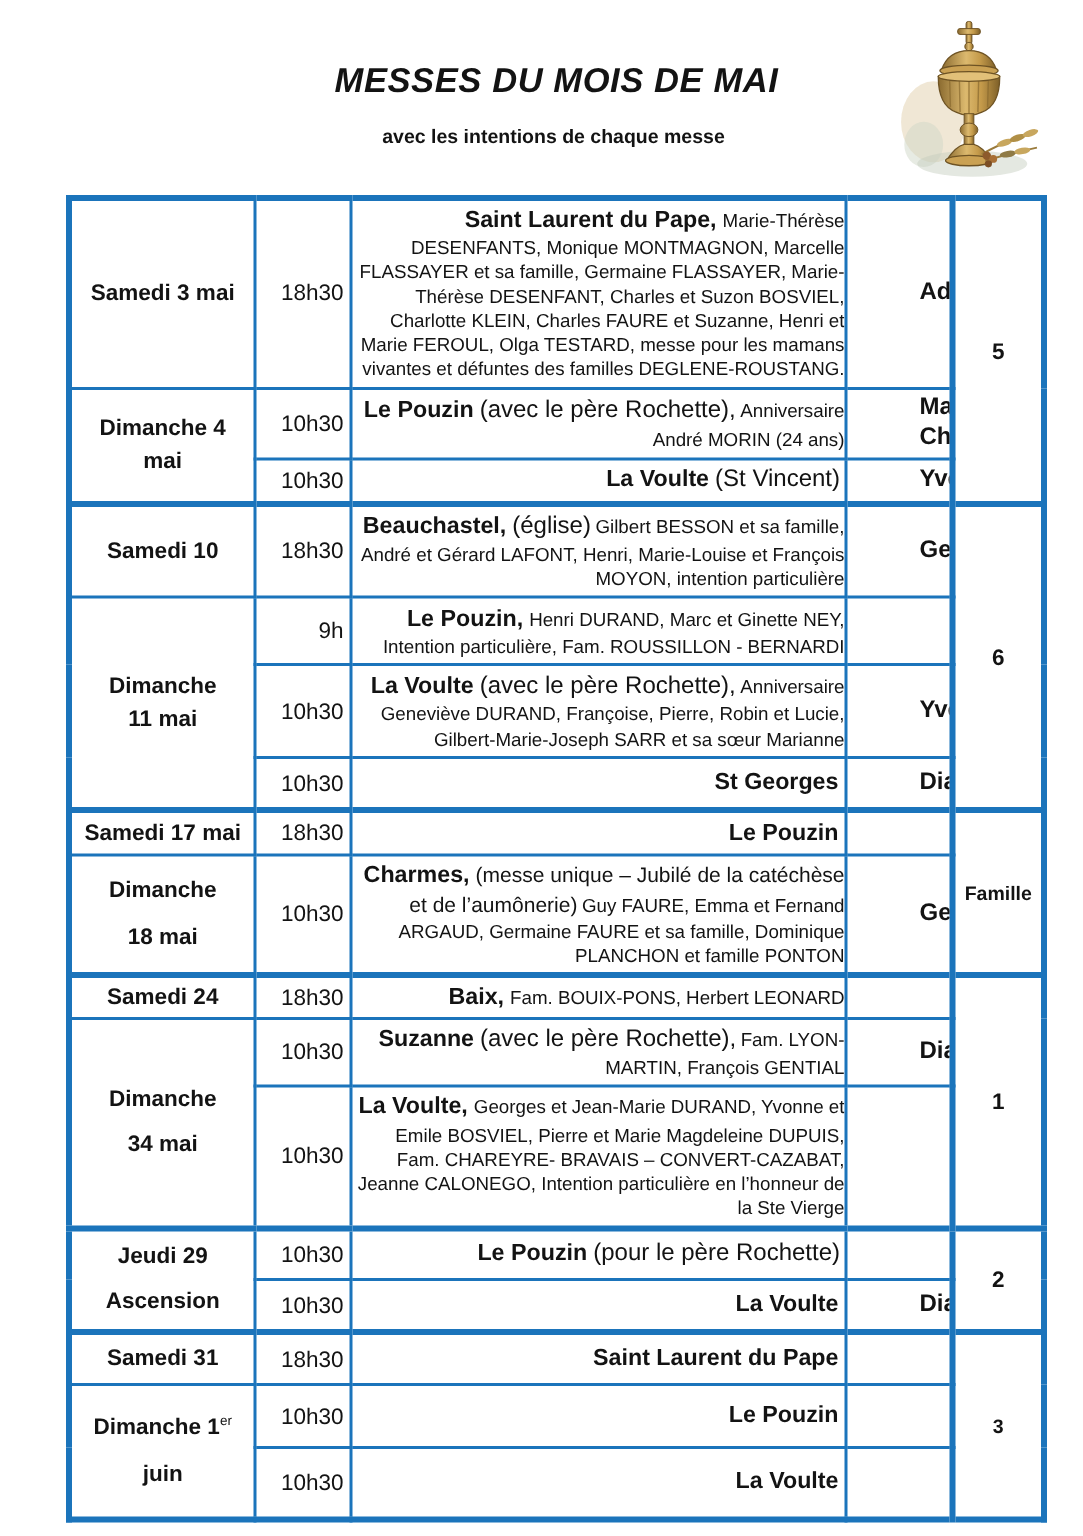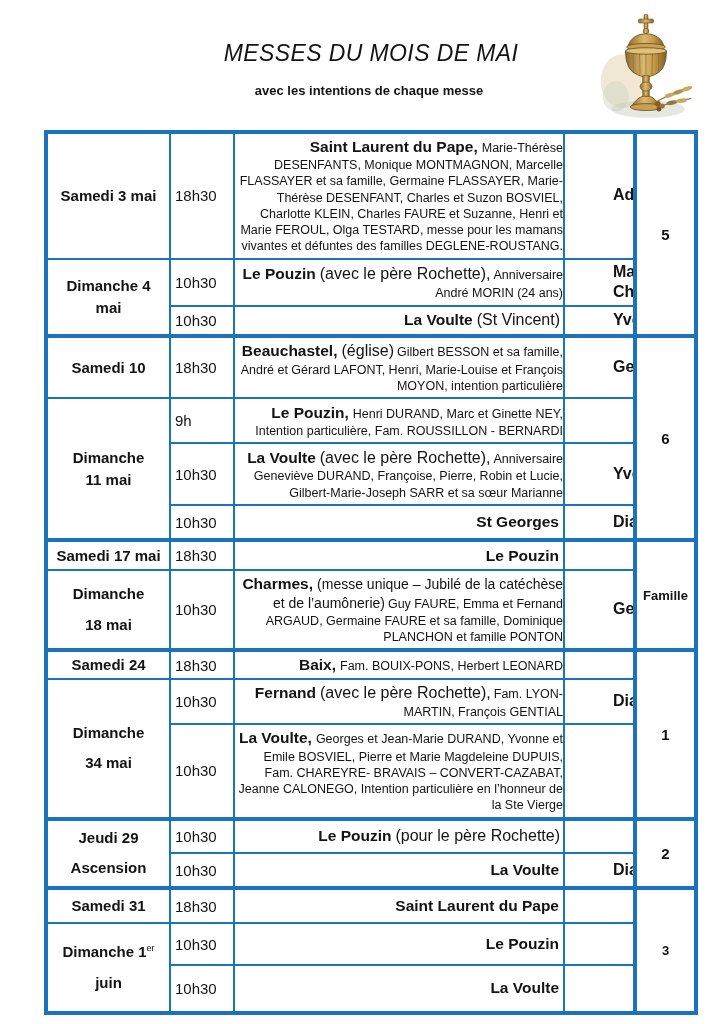--- a/index.html
+++ b/index.html
@@ -16,21 +16,21 @@
     color:var(--ink);
     overflow:hidden;
   }
   
   .header-text{
     position:absolute;left:20px;right:0;top:40px;
     text-align:center;
   }
   .title{
     font-size:23px;
-    font-weight:400;
+    font-weight:700;
     font-style:italic;
     letter-spacing:.4px;
     margin:0;
   }
   .subtitle{
     font-size:13px;
     font-weight:700;
     margin:16px 4px 0 0;
   }
   .illustration{
@@ -51,21 +51,21 @@
     padding:2px 4px;
     overflow:hidden;
   }
   tr.block-start td{border-top:4px solid var(--blue);}
   td.num{border-left:4px solid var(--blue);}
   td.date{
     font-weight:700;font-size:15px;text-align:center;line-height:1.45;
   }
   td.date.spread{line-height:2.05;}
   td.date sup{font-size:9px;font-weight:400;}
-  td.time{font-size:15px;text-align:left;}
+  td.time{font-size:15px;text-align:right;}
   td.desc{
     font-size:12.5px;line-height:1.3;text-align:right;padding:3px 0;
   }
   td.desc .place{font-weight:700;font-size:15.5px;margin-right:4px;}
   td.desc .paren{font-size:16px;margin-right:3px;}
   td.name{font-weight:700;font-size:16px;text-align:center;line-height:1.3;padding-left:48px;}
   td.num{font-weight:700;font-size:15px;text-align:center;}
 </style>
 </head>
 <body>
@@ -209,21 +209,21 @@
     <td class="desc"><span class="place">Baix,</span><span class="note">Fam. BOUIX-PONS, Herbert LEONARD</span></td>
     <td class="name"></td>
     <td class="num" rowspan="3">1</td>
   </tr>
   <tr style="height:45px">
     <td class="date spread" rowspan="2">
           <div>Dimanche</div>
           <div>34 mai</div>
         </td>
     <td class="time">10h30</td>
-    <td class="desc"><span class="place">Fernand</span><span class="paren">(avec le père Rochette),</span><span class="note">Fam. LYON-MARTIN, François GENTIAL</span></td>
+    <td class="desc"><span class="place">Suzanne</span><span class="paren">(avec le père Rochette),</span><span class="note">Fam. LYON-MARTIN, François GENTIAL</span></td>
     <td class="name">Diane</td>
   </tr>
   <tr style="height:88px">
     <td class="time">10h30</td>
     <td class="desc"><span class="place">La Voulte,</span><span class="note">Georges et Jean-Marie DURAND, Yvonne et Emile BOSVIEL, Pierre et Marie Magdeleine DUPUIS, Fam. CHAREYRE- BRAVAIS – CONVERT-CAZABAT, Jeanne CALONEGO, Intention particulière en l’honneur de la Ste Vierge</span></td>
     <td class="name"></td>
   </tr>
 
   <tr class="block-start" style="height:30px">
     <td class="date spread" rowspan="2">

